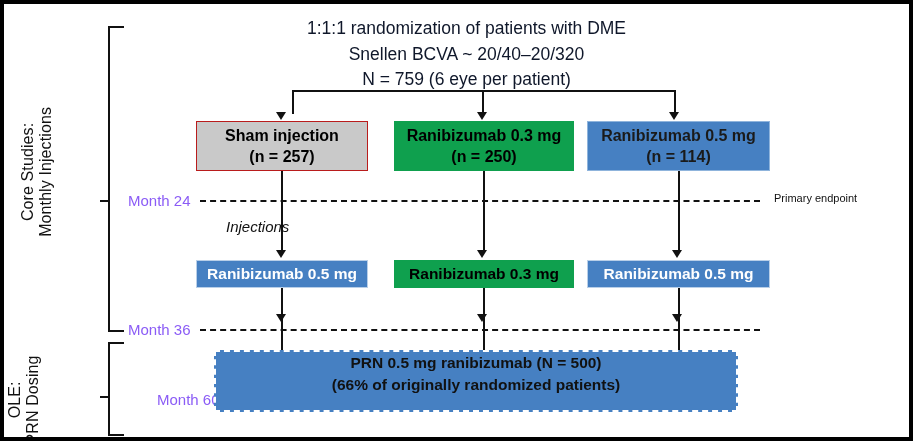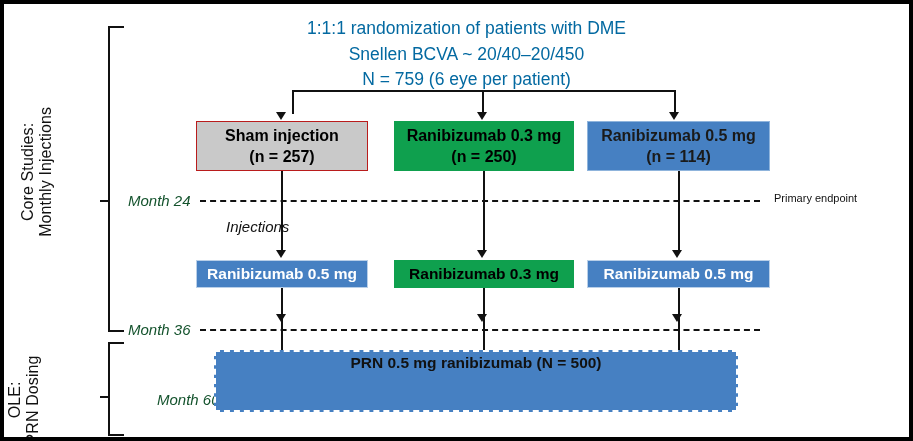--- a/index.html
+++ b/index.html
@@ -67,21 +67,21 @@
 
   
   #header-block {
     position: absolute;
     left: 185px;
     top: 12px;
     width: 555px;
     text-align: center;
     font-size: 17.5px;
     line-height: 1.47;
-    color: #0369a1;
+    color: #0f172a;
   }
   #header-block span { display: block; white-space: nowrap; }
 
   
   #splitter-bar {
     position: absolute;
     left: 288px;
     top: 86px;
     width: 383px;
     height: 0;
@@ -154,23 +154,22 @@
     position: absolute;
     height: 0;
     border-top: 2.5px dashed #111;
   }
   #mline-24 { left: 196px; top: 196px; width: 560px; }
   #mline-36 { left: 196px; top: 325px; width: 560px; }
 
   .month-label {
     position: absolute;
     font-size: 15px;
-    color: #14532d;
+    color: #8b5cf6;
     white-space: nowrap;
-    font-style: italic;
   }
   #mlabel-24 { left: 124px; top: 188px; }
   #mlabel-36 { left: 124px; top: 317px; }
   #mlabel-60 { left: 124px; top: 386px; margin-left: 29px; }
   .month-label sup { font-size: 10px; vertical-align: super; }
 
   #endpoint-label {
     position: absolute;
     left: 770px;
     top: 188px;
@@ -225,21 +224,21 @@
     <span class="l2">PRN Dosing</span>
   </div>
 
   <div class="bracket" id="bracket-core"></div>
   <div class="bracket-tick" id="tick-core"></div>
   <div class="bracket" id="bracket-ole"></div>
   <div class="bracket-tick" id="tick-ole"></div>
 
   <div id="header-block">
     <span>1:1:1 randomization of patients with DME</span>
-    <span>Snellen BCVA ~ 20/40–20/450</span>
+    <span>Snellen BCVA ~ 20/40–20/320</span>
     <span>N = 759 (6 eye per patient)</span>
   </div>
 
   <div id="splitter-bar"></div>
   <div class="drop" id="drop-a"></div>
   <div class="drop" id="drop-b"></div>
   <div class="drop" id="drop-c"></div>
   <div class="arrowhead" style="left:272px; top:108px;"></div>
   <div class="arrowhead" style="left:473px; top:108px;"></div>
   <div class="arrowhead" style="left:665px; top:108px;"></div>
@@ -286,15 +285,16 @@
   <div class="arrowhead" style="left:473px; top:310px;"></div>
   <div class="arrowhead" style="left:668px; top:310px;"></div>
 
   <div class="month-line" id="mline-36"></div>
   <div class="month-label" id="mlabel-36">Month 36</div>
 
   <div class="month-label" id="mlabel-60"><span>Month 60</span><sup>a</sup></div>
 
   <div id="box-prn">
     <span class="line">PRN 0.5 mg ranibizumab (N = 500)</span>
+    <span class="line">(66% of originally randomized patients)</span>
   </div>
 
 </div>
 
 </body></html>

